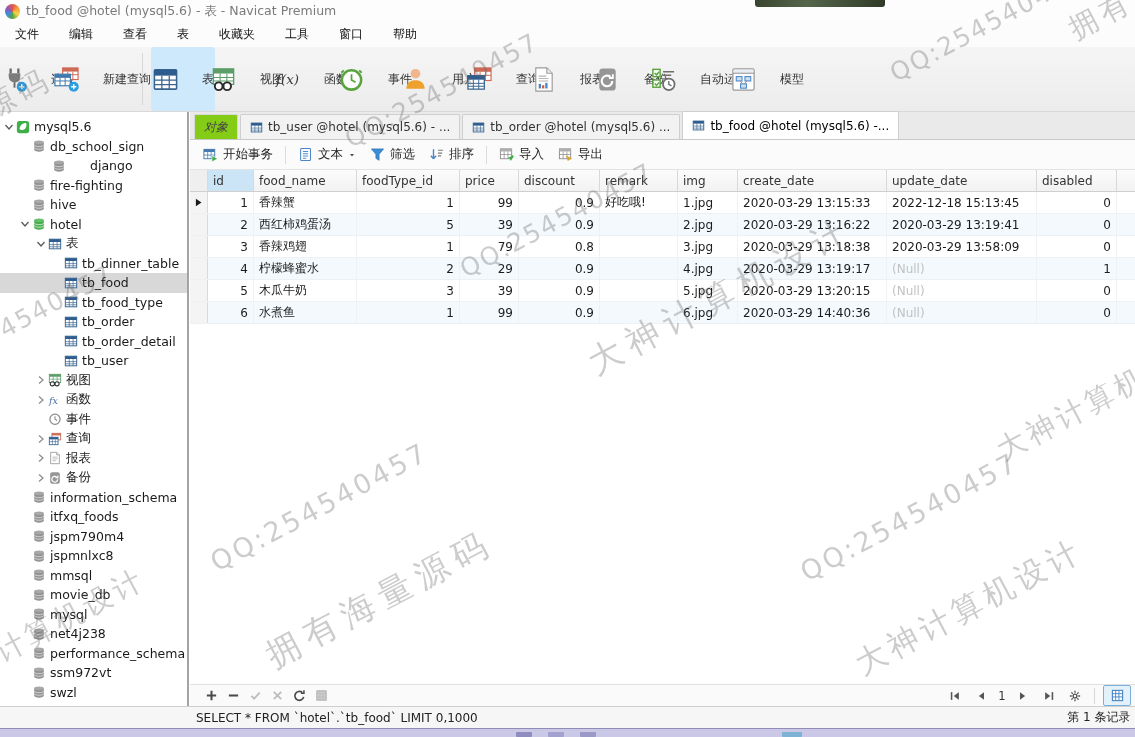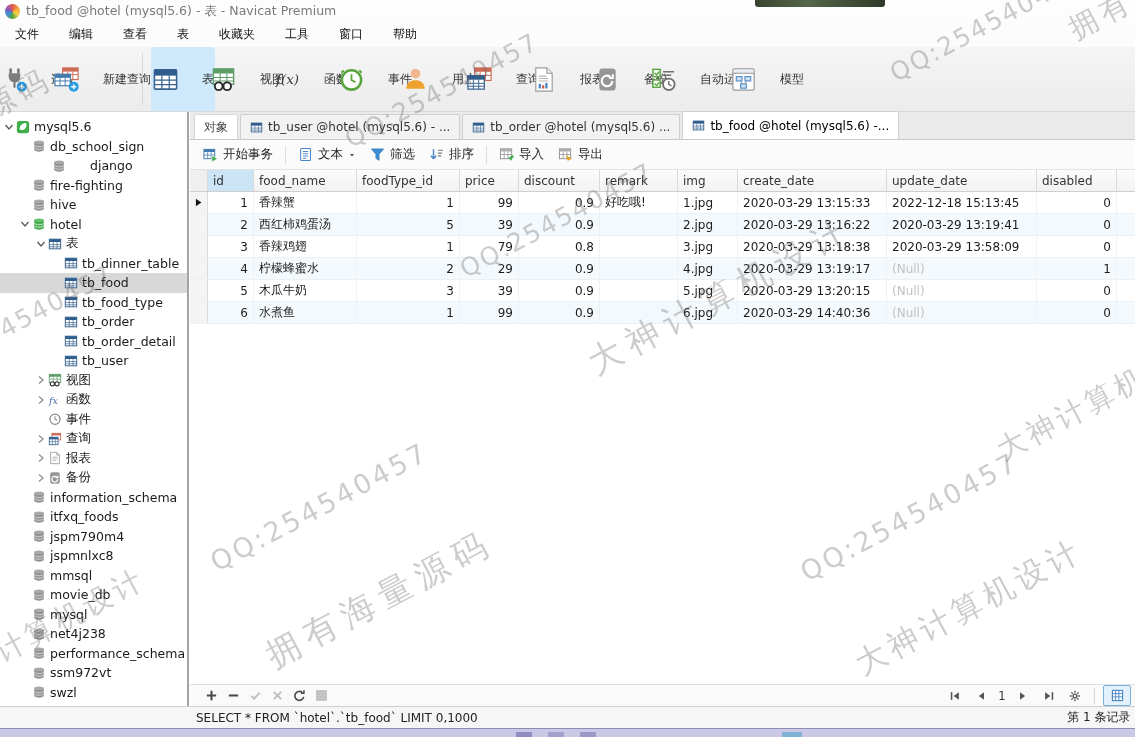--- a/index.html
+++ b/index.html
@@ -42,21 +42,21 @@
   .tree-row.selected{background:#d8d8d8;}
   .tw-exp{width:14px;height:12px;flex:none;display:inline-block;}
   .tree-label{margin-left:4px;}
 
   
   #tabbar{left:190px;top:112px;width:945px;height:28px;background:#eaeaea;border-bottom:1px solid #c9c9c9;
           display:flex;align-items:flex-end;box-sizing:border-box;padding-left:4px;}
   .tab{display:inline-flex;align-items:center;gap:5px;height:24px;padding:0 9px;margin-right:2px;
        background:#f2f2f2;border:1px solid #cfcfcf;border-bottom:none;font-size:12px;color:#333;
        border-radius:2px 2px 0 0;white-space:nowrap;}
-  .tab.plain{border-color:#d8d8d8;background:#ffffff;color:#444;}
+  .tab.plain{border-color:#d8d8d8;background:#84cc16;color:#444;font-style:italic;}
   .tab.active{background:#fff;height:27px;position:relative;z-index:2;color:#000;}
 
   #tabletoolbar{left:190px;top:140px;width:945px;height:30px;background:#fbfbfb;border-bottom:1px solid #e3e3e3;
                 display:flex;align-items:center;padding-left:6px;box-sizing:border-box;font-size:12.5px;}
   .tt-btn{display:inline-flex;align-items:center;gap:5px;padding:3px 7px;color:#222;white-space:nowrap;border-radius:2px;}
   .tt-caret{width:8px;height:6px;}
   .tt-sep{width:1px;height:18px;background:#dcdcdc;margin:0 5px;}
 
   
   #grid{left:190px;top:170px;width:945px;height:514px;background:#fff;overflow:hidden;}

